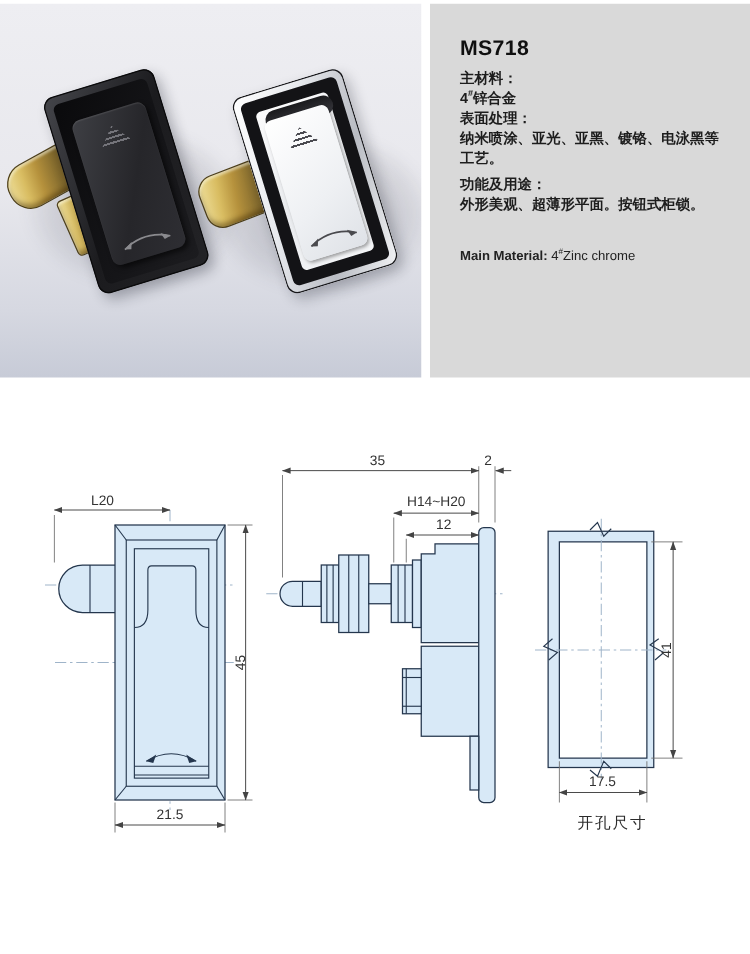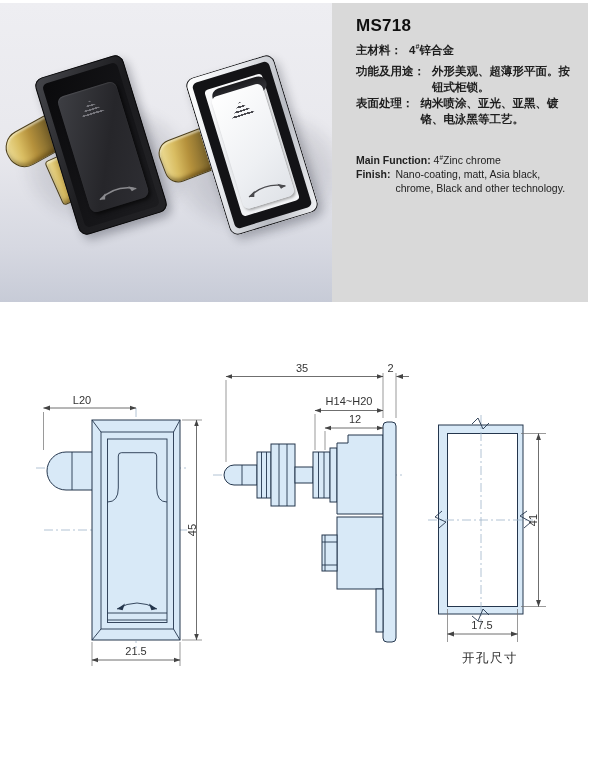--- a/index.html
+++ b/index.html
@@ -40,24 +40,24 @@
         box-shadow:1px 2px 3px rgba(0,0,0,.35);}
   .chrome .face::before{content:"";position:absolute;left:6px;top:2px;width:56px;height:16px;border-radius:8px;
         background:linear-gradient(180deg,#1a1a1d,#3a3a40);}
   .tri-hatch{width:26px;height:16px;margin:12px auto 0 auto;
         clip-path:polygon(50% 0,100% 100%,0 100%);
         background:repeating-linear-gradient(180deg,#74747a 0 1.6px,transparent 1.6px 4.2px);}
   .chrome .tri-hatch{background:repeating-linear-gradient(180deg,#4a4a50 0 1.6px,transparent 1.6px 4.2px);}
   .swing{position:absolute;bottom:8px;left:50%;transform:translateX(-50%);}
 
   
-  .panel{position:absolute;left:332px;top:3px;width:256px;height:299px;background:#d9d9d9;
-         box-sizing:border-box;padding:13px 16px 0 24px;color:#1d1d1d;}
+  .panel{position:absolute;left:344px;top:3px;width:256px;height:299px;background:#d9d9d9;
+         box-sizing:border-box;padding:26px 16px 0 24px;color:#1d1d1d;}
   .panel h1{margin:0 0 7px 0;font-size:17px;line-height:19px;font-weight:bold;color:#101010;letter-spacing:.3px;}
-  .zrow{display:flex;font-size:11.5px;line-height:16px;font-weight:600;color:#1d1d1d;}
+  .zrow{display:flex;font-size:11.5px;line-height:16px;font-weight:600;color:#1d1d1d;flex-direction:column;}
   .zrow .zlabel{white-space:nowrap;margin-right:7px;}
   .zrow.fn{margin-top:5px;}
   .enblock{margin-top:26px;font-size:10.5px;line-height:14px;color:#222;}
   .enrow{display:flex;}
   .enrow .elabel{white-space:nowrap;margin-right:5px;font-weight:bold;}
   .ebold{font-weight:bold;}
   sup{font-size:.62em;vertical-align:super;line-height:0;}
 
   
   .drawings{position:absolute;left:0;top:358px;}
@@ -111,37 +111,33 @@
     </div>
   </div>
 
   <div class="panel">
     <h1>MS718</h1>
 
     <div class="zrow">
       <span class="zlabel">主材料：</span>
       <span><span>4</span><sup>#</sup><span>锌合金</span></span>
     </div>
+    <div class="zrow">
+      <span class="zlabel">表面处理：</span>
+      <span>纳米喷涂、亚光、亚黑、镀铬、电泳黑等工艺。</span>
+    </div>
     <div class="zrow fn">
       <span class="zlabel">功能及用途：</span>
       <span>外形美观、超薄形平面。按钮式柜锁。</span>
     </div>
-    <div class="zrow">
-      <span class="zlabel">表面处理：</span>
-      <span>纳米喷涂、亚光、亚黑、镀铬、电泳黑等工艺。</span>
-    </div>
 
     <div class="enblock">
       <div>
-        <span class="ebold">Main Function:</span>
+        <span class="ebold">Main Material:</span>
         <span> <span>4</span><sup>#</sup><span>Zinc chrome</span></span>
-      </div>
-      <div class="enrow">
-        <span class="elabel">Finish:</span>
-        <span>Nano-coating, matt, Asia black, chrome, Black and other technology.</span>
       </div>
     </div>
   </div>
 
   <svg class="drawings" width="600" height="345" viewBox="0 0 600 345">
     <defs>
       <marker id="arr" viewBox="0 0 10 10" refX="9" refY="5" markerWidth="9" markerHeight="9" orient="auto-start-reverse">
         <path d="M0,1.6 L9.5,5 L0,8.4 z" fill="#444"></path>
       </marker>
     </defs>

